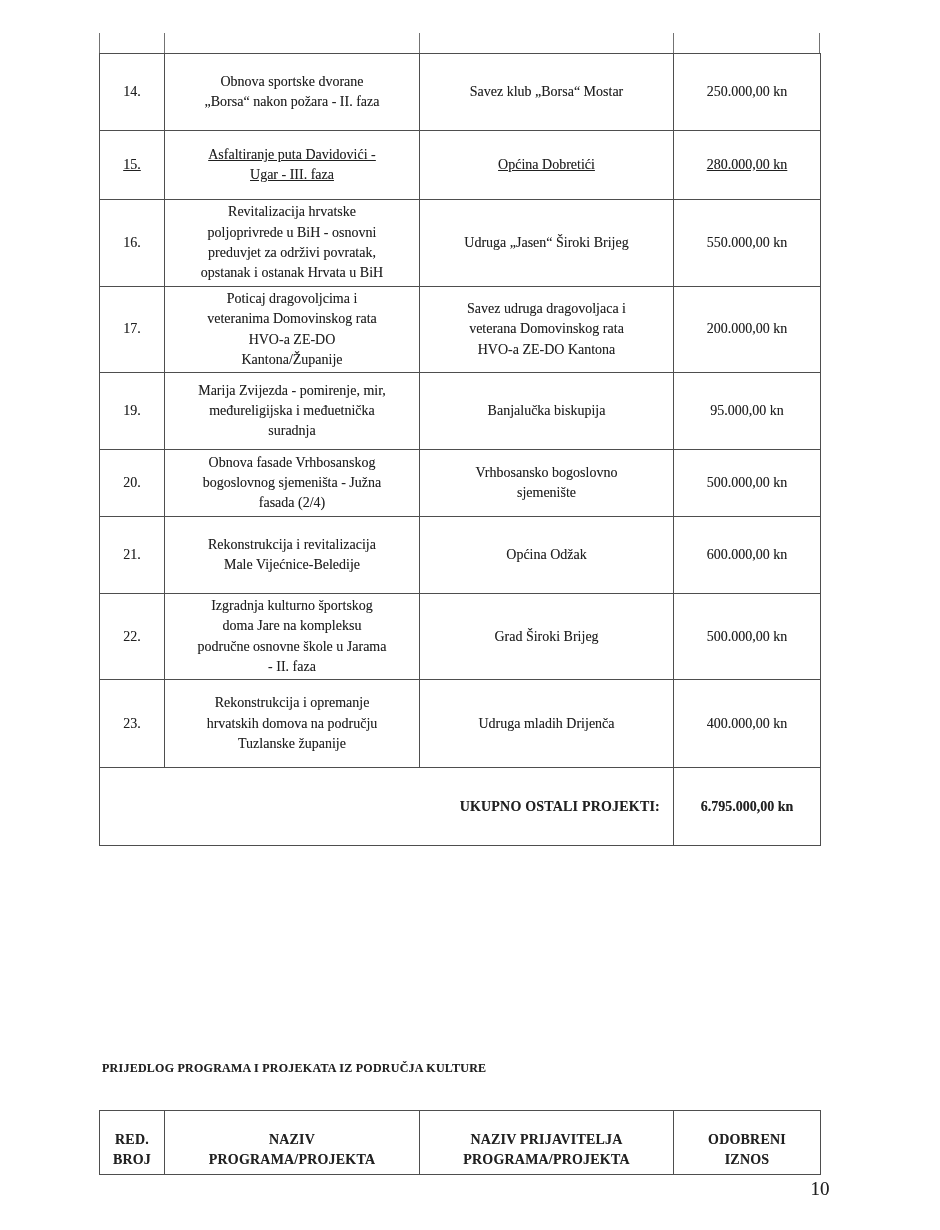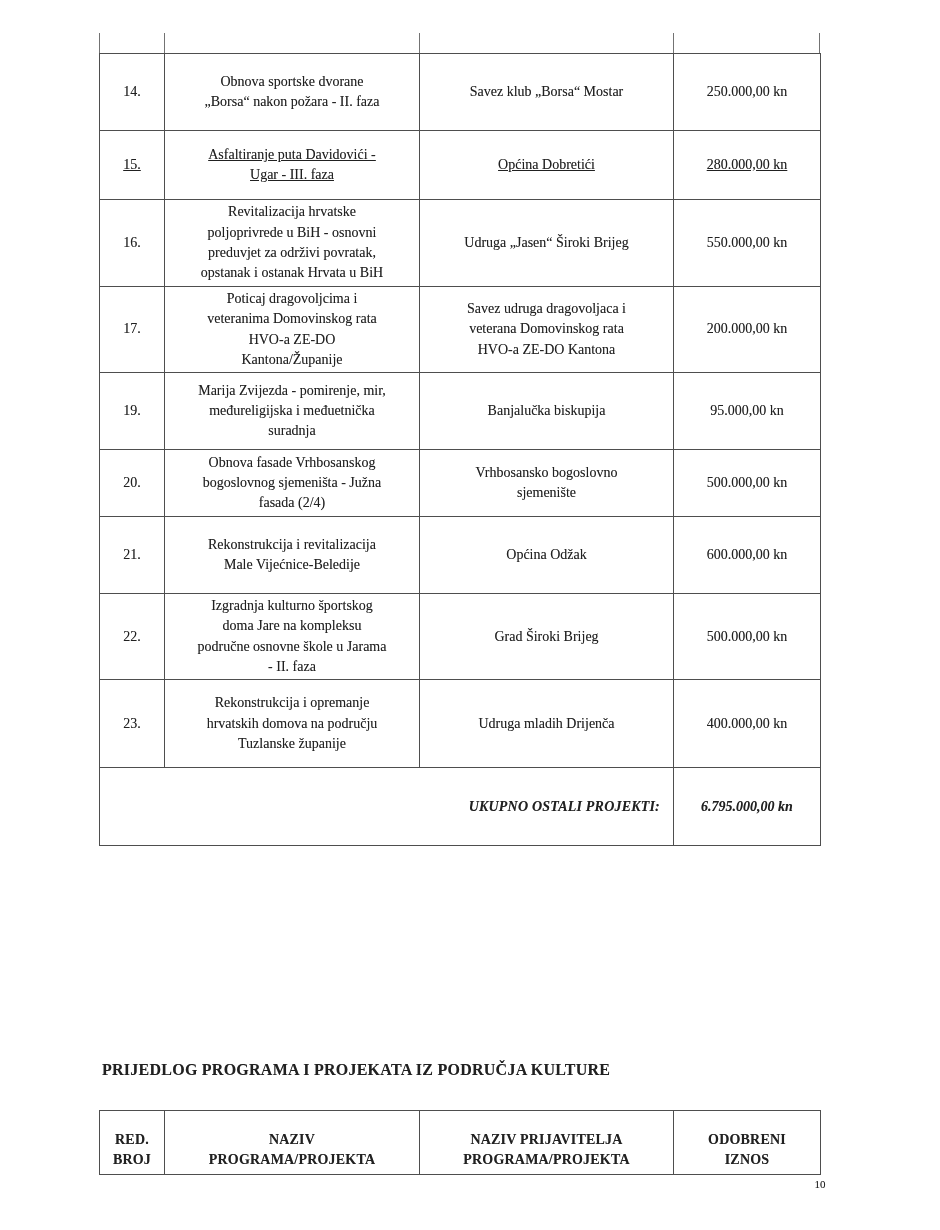--- a/index.html
+++ b/index.html
@@ -32,42 +32,42 @@
   #main-table tr:nth-child(1){height:77px;}
   #main-table tr:nth-child(2){height:69px;text-decoration:underline;}
   #main-table tr:nth-child(3){height:87px;}
   #main-table tr:nth-child(4){height:80px;}
   #main-table tr:nth-child(5){height:77px;}
   #main-table tr:nth-child(6){height:67px;}
   #main-table tr:nth-child(7){height:77px;}
   #main-table tr:nth-child(8){height:79px;}
   #main-table tr:nth-child(9){height:88px;}
   #main-table tr:nth-child(10){height:72px;}
-  #main-table tr.total-row{height:78px;font-style:italic;}
+  #main-table tr.total-row{height:78px;}
   #main-table td.amount{white-space:nowrap;}
   #main-table td.total-label{
     text-align:right;font-weight:bold;padding-right:13px;letter-spacing:.2px;
   }
   #main-table td.total-amount{font-weight:bold;white-space:nowrap;}
   
   .stub{position:absolute;top:33px;width:1px;height:20px;background:#5a5a5a;opacity:.85;}
   
   .section-heading{
     position:absolute;left:102px;top:1061px;
-    font-size:16px;font-weight:bold;letter-spacing:.25px;
+    font-size:12px;font-weight:bold;letter-spacing:.25px;
     white-space:nowrap;
   }
   #culture-table{position:absolute;left:99px;top:1110px;}
   #culture-table tr{height:64px;}
   #culture-table td{
     vertical-align:top;font-weight:bold;padding-top:19px;letter-spacing:.2px;
   }
   .page-number{
     position:absolute;left:804px;top:1178px;width:32px;
-    font-size:11px;text-align:center;
+    font-size:19px;text-align:center;
   }
 </style>
 </head>
 <body>
 
 <div class="page">
 
   <div class="stub" style="left:99px"></div>
   <div class="stub" style="left:164px"></div>
   <div class="stub" style="left:419px"></div>

